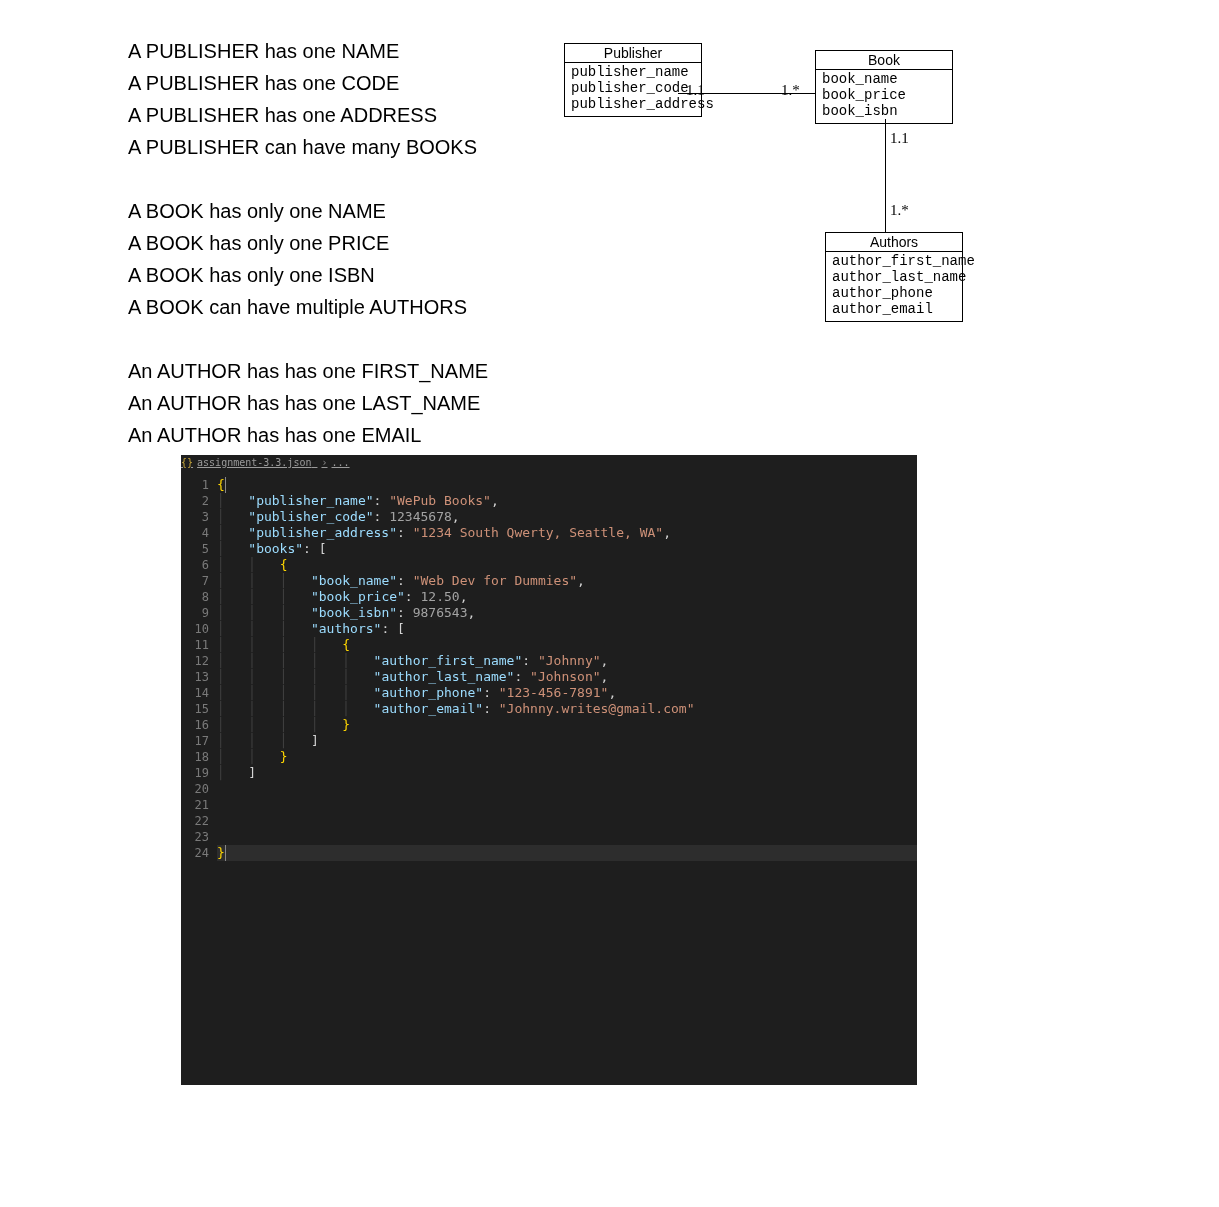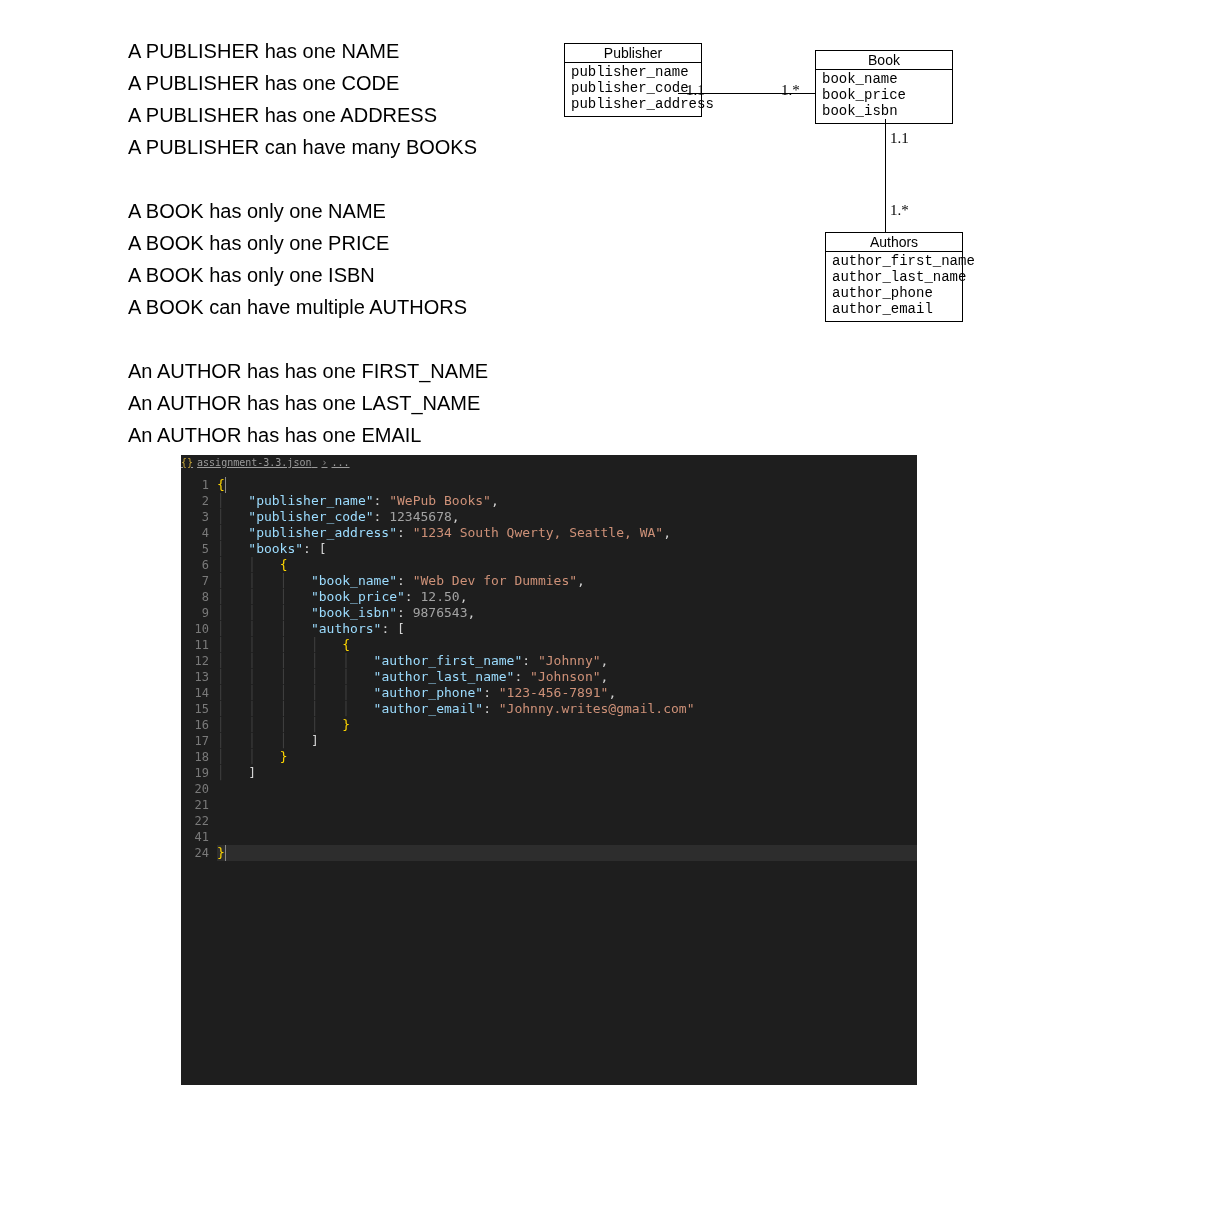--- a/index.html
+++ b/index.html
@@ -183,18 +183,18 @@
         <div>13</div>
         <div>14</div>
         <div>15</div>
         <div>16</div>
         <div>17</div>
         <div>18</div>
         <div>19</div>
         <div>20</div>
         <div>21</div>
         <div>22</div>
-        <div>41</div>
+        <div>23</div>
         <div>24</div>
       </div>
     <div class="codelines" id="codelines"><div><span class="cursorBox"><span class="brace">{</span></span></div><div><span class="guide">│   </span><span class="key">"publisher_name"</span><span class="pun">: </span><span class="str">"WePub Books"</span><span class="pun">,</span></div><div><span class="guide">│   </span><span class="key">"publisher_code"</span><span class="pun">: </span><span class="num">12345678</span><span class="pun">,</span></div><div><span class="guide">│   </span><span class="key">"publisher_address"</span><span class="pun">: </span><span class="str">"1234 South Qwerty, Seattle, WA"</span><span class="pun">,</span></div><div><span class="guide">│   </span><span class="key">"books"</span><span class="pun">: </span><span class="pun">[</span></div><div><span class="guide">│   </span><span class="guide">│   </span><span class="brace">{</span></div><div><span class="guide">│   </span><span class="guide">│   </span><span class="guide">│   </span><span class="key">"book_name"</span><span class="pun">: </span><span class="str">"Web Dev for Dummies"</span><span class="pun">,</span></div><div><span class="guide">│   </span><span class="guide">│   </span><span class="guide">│   </span><span class="key">"book_price"</span><span class="pun">: </span><span class="num">12.50</span><span class="pun">,</span></div><div><span class="guide">│   </span><span class="guide">│   </span><span class="guide">│   </span><span class="key">"book_isbn"</span><span class="pun">: </span><span class="num">9876543</span><span class="pun">,</span></div><div><span class="guide">│   </span><span class="guide">│   </span><span class="guide">│   </span><span class="key">"authors"</span><span class="pun">: </span><span class="pun">[</span></div><div><span class="guide">│   </span><span class="guide">│   </span><span class="guide">│   </span><span class="guide">│   </span><span class="brace">{</span></div><div><span class="guide">│   </span><span class="guide">│   </span><span class="guide">│   </span><span class="guide">│   </span><span class="guide">│   </span><span class="key">"author_first_name"</span><span class="pun">: </span><span class="str">"Johnny"</span><span class="pun">,</span></div><div><span class="guide">│   </span><span class="guide">│   </span><span class="guide">│   </span><span class="guide">│   </span><span class="guide">│   </span><span class="key">"author_last_name"</span><span class="pun">: </span><span class="str">"Johnson"</span><span class="pun">,</span></div><div><span class="guide">│   </span><span class="guide">│   </span><span class="guide">│   </span><span class="guide">│   </span><span class="guide">│   </span><span class="key">"author_phone"</span><span class="pun">: </span><span class="str">"123-456-7891"</span><span class="pun">,</span></div><div><span class="guide">│   </span><span class="guide">│   </span><span class="guide">│   </span><span class="guide">│   </span><span class="guide">│   </span><span class="key">"author_email"</span><span class="pun">: </span><span class="str">"Johnny.writes@gmail.com"</span></div><div><span class="guide">│   </span><span class="guide">│   </span><span class="guide">│   </span><span class="guide">│   </span><span class="brace">}</span></div><div><span class="guide">│   </span><span class="guide">│   </span><span class="guide">│   </span><span class="pun">]</span></div><div><span class="guide">│   </span><span class="guide">│   </span><span class="brace">}</span></div><div><span class="guide">│   </span><span class="pun">]</span></div><div></div><div></div><div></div><div></div><div class="currentLine"><span class="cursorBox"><span class="brace">}</span></span></div></div>
   </div>
 </div>
 
 </body></html>

